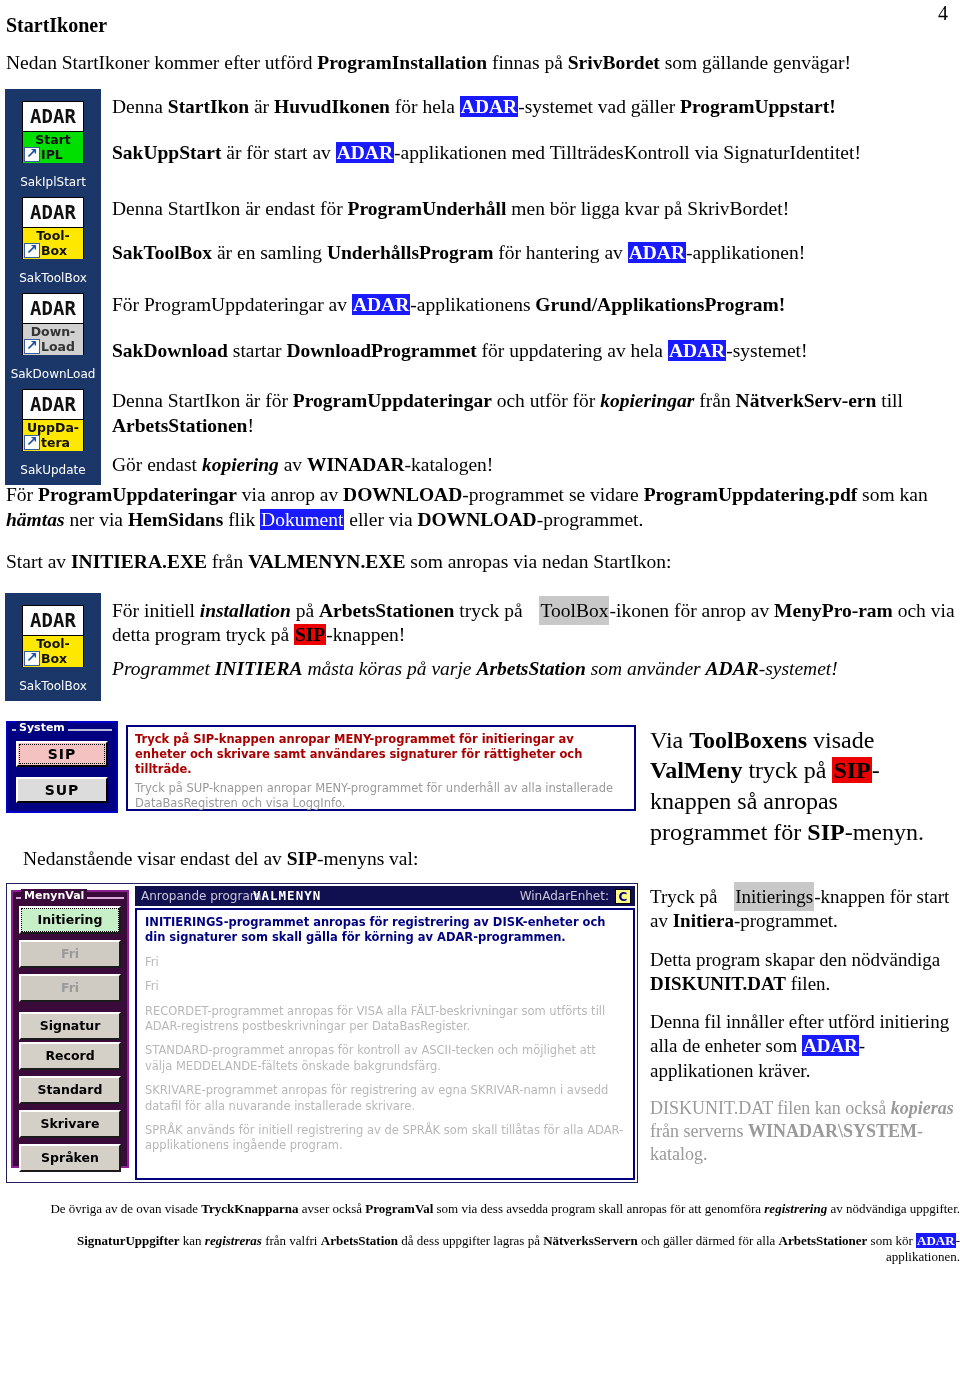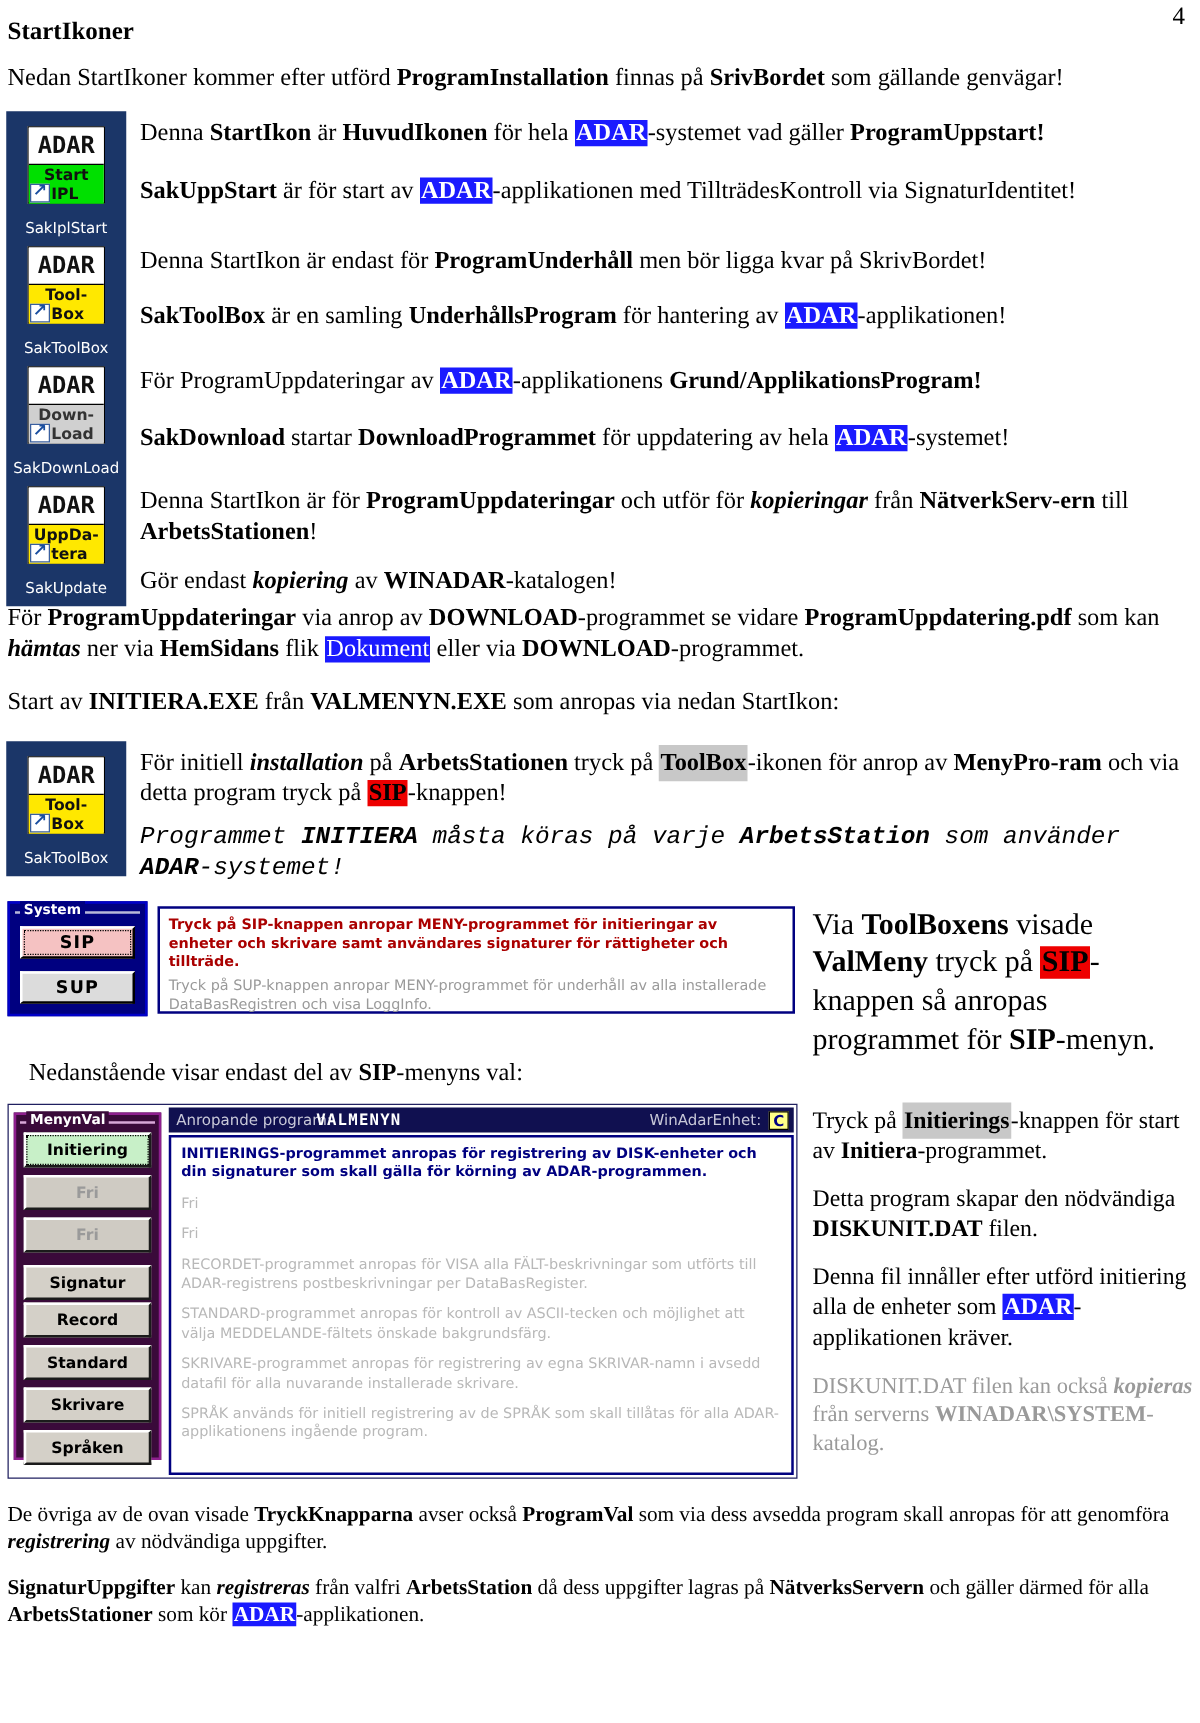--- a/index.html
+++ b/index.html
@@ -30,21 +30,21 @@
     padding: 14px 0 0 6px;
     font-size:19.5px;
     line-height:1.25;
   }
 
   b, strong { font-weight:bold; }
   i, em { font-style:italic; }
 
   .hl-blue { background:#1a1aff; color:#ffffff; font-weight:bold; padding:0 1px; }
   .hl-red  { background:#ee0000; color:#000000; font-weight:bold; padding:0 1px; }
-  .hl-gray { background:#c8c8c8; color:#000000; font-weight:bold; padding:4px 1px; }
+  .hl-gray { background:#c8c8c8; color:#000000; font-weight:normal; padding:4px 1px;margin-left:12px; }
 
   
   .icons-block { position:relative; }
   .icon-col {
     position:absolute; left:5px; top:0;
     width:96px;
     background:#1b3668;
     padding:6px 0 6px 0;
   }
   .icon-cell { width:96px; height:96px; position:relative; }
@@ -228,21 +228,21 @@
   .meny-body .faded  { color:#b8b8b8; }
   .meny-body p { margin:0 0 9px 0; }
 
   .meny-side {
     position:absolute; left:650px; top:2px; width:306px;
     font-size:19px; line-height:1.28;
   }
   .meny-side p { margin:0 0 14px 0; }
   .meny-side .dim { color:#9a9a9a; font-size:18px; }
 
-  .tail { font-size:17px; line-height:1.25; padding-left:6px; }
+  .tail { font-size:13px; line-height:1.25; padding-left:6px;text-align:right; }
   .tail p { margin:0 0 16px 0; }
 </style>
 </head>
 <body>
 
 <div class="page">
 
   <div class="pagenum">4</div>
 
   <h1 class="doc-title">StartIkoner</h1>
@@ -324,21 +324,21 @@
               <div class="l1">Tool-</div>
               <div class="l2">Box</div>
               <div class="arrowbox"></div>
             </div>
           </div>
           <div class="icon-label">SakToolBox</div>
         </div>
       </div>
     <div class="icon-text" id="toolbox-text" style="padding-top:6px;">
         <div style="margin-bottom: 10px;"><span>För initiell </span><b style="font-style: italic;">installation</b><span> på </span><b>ArbetsStationen</b><span> tryck på </span><span class="hl-gray">ToolBox</span><span>-ikonen för anrop av  </span><b>MenyPro-ram</b><span> och via detta program tryck på </span><span class="hl-red">SIP</span><span>-knappen!</span></div>
-        <div style="margin-bottom: 10px; font-family: Liberation Mono, monospace;"><i>Programmet </i><b style="font-style: italic;">INITIERA</b><i> måsta köras på varje </i><b style="font-style: italic;">ArbetsStation</b><i> som använder </i><b style="font-style: italic;">ADAR</b><i>-systemet!</i></div>
+        <div style="margin-bottom: 10px;"><i>Programmet </i><b style="font-style: italic;">INITIERA</b><i> måsta köras på varje </i><b style="font-style: italic;">ArbetsStation</b><i> som använder </i><b style="font-style: italic;">ADAR</b><i>-systemet!</i></div>
       </div>
   </div>
 
   <div class="sip-wrap" style="margin-top:14px; height:118px;">
     <div class="sip-panel">
       <div class="sys-group">
         <div class="sys-line"></div>
         <div class="sys-legend">System</div>
         <div class="winbtn sip">
           <span>SIP</span>

